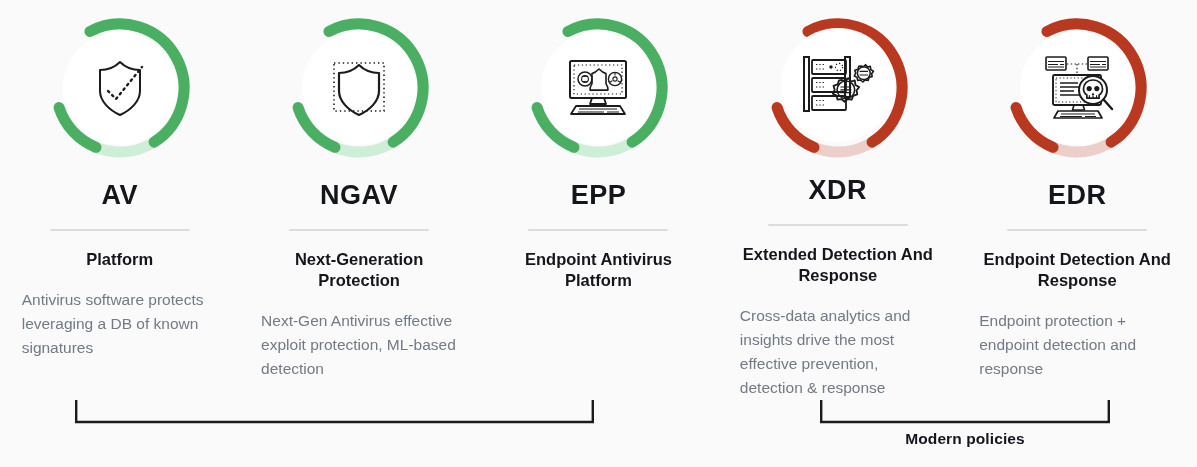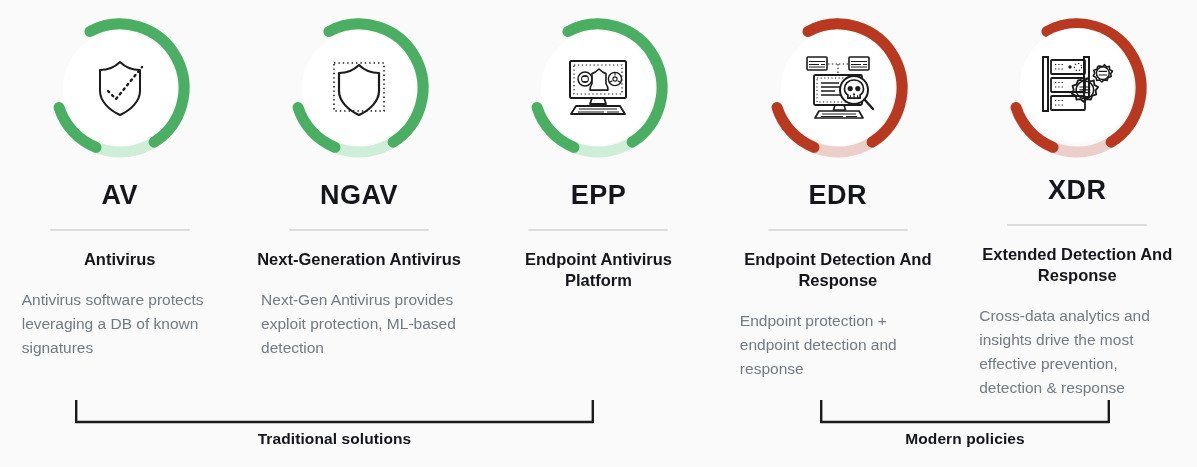--- a/index.html
+++ b/index.html
@@ -155,42 +155,42 @@
         </svg>
         <div class="icon-plate">
           <svg width="66" height="66" viewBox="0 0 66 66">
             <path d="M33 7 C27 13 20 15 13 15 L13 36 C13 46 22 55 33 60 C44 55 53 46 53 36 L53 15 C46 15 39 13 33 7 Z" fill="none" stroke="#1b1b1b" stroke-width="2" stroke-linejoin="round"></path>
             <path d="M21 36 L29 44 L55 12" fill="none" stroke="#1b1b1b" stroke-width="2.4" stroke-linecap="round" stroke-linejoin="round" stroke-dasharray="1.6 4.2"></path>
           </svg>
         </div>
       </div>
       <div class="acronym">AV</div>
       <div class="divider"></div>
-      <div class="fullname">Antivirus</div>
+      <div class="fullname">Platform</div>
       <div class="desc">Antivirus software protects leveraging a DB of known signatures</div>
     </div>
 
     <div class="col">
       <div class="ring-wrap">
         <svg class="ring-svg" viewBox="0 0 152 152">
           <circle cx="76" cy="76" r="64" fill="none" stroke="#cfeed7" stroke-width="11" stroke-linecap="round" stroke-dasharray="292 110" transform="rotate(-118 76 76)"></circle>
           <circle cx="76" cy="76" r="64" fill="none" stroke="#4aaf62" stroke-width="11" stroke-linecap="round" stroke-dasharray="196 206" transform="rotate(-118 76 76)"></circle>
           <circle cx="76" cy="76" r="64" fill="none" stroke="#4aaf62" stroke-width="11" stroke-linecap="round" stroke-dasharray="56 346" transform="rotate(112 76 76)"></circle>
         </svg>
         <div class="icon-plate">
           <svg width="70" height="66" viewBox="0 0 70 66">
             <rect x="10" y="8" width="50" height="48" fill="none" stroke="#1b1b1b" stroke-width="1.6" stroke-dasharray="1.4 3"></rect>
             <path d="M35 10 C29 16 22 18 15 18 L15 36 C15 46 24 55 35 60 C46 55 55 46 55 36 L55 18 C48 18 41 16 35 10 Z" fill="none" stroke="#1b1b1b" stroke-width="2.2" stroke-linejoin="round"></path>
           </svg>
         </div>
       </div>
       <div class="acronym">NGAV</div>
       <div class="divider"></div>
-      <div class="fullname">Next-Generation Antivirus</div>
-      <div class="desc">Next-Gen Antivirus provides exploit protection, ML-based detection</div>
+      <div class="fullname">Next-Generation Protection</div>
+      <div class="desc">Next-Gen Antivirus effective exploit protection, ML-based detection</div>
     </div>
 
     <div class="col">
       <div class="ring-wrap">
         <svg class="ring-svg" viewBox="0 0 152 152">
           <circle cx="76" cy="76" r="64" fill="none" stroke="#cfeed7" stroke-width="11" stroke-linecap="round" stroke-dasharray="292 110" transform="rotate(-118 76 76)"></circle>
           <circle cx="76" cy="76" r="64" fill="none" stroke="#4aaf62" stroke-width="11" stroke-linecap="round" stroke-dasharray="196 206" transform="rotate(-118 76 76)"></circle>
           <circle cx="76" cy="76" r="64" fill="none" stroke="#4aaf62" stroke-width="11" stroke-linecap="round" stroke-dasharray="56 346" transform="rotate(112 76 76)"></circle>
         </svg>
         <div class="icon-plate">
@@ -206,56 +206,20 @@
             <path d="M56 17.4 v3 M50.6 27.3 l2.7 -1.6 M61.4 27.3 l-2.7 -1.6" stroke="#1b1b1b" stroke-width="1.1"></path>
             <path d="M33 43 l-2 6 h16 l-2 -6" fill="none" stroke="#1b1b1b" stroke-width="1.8" stroke-linejoin="round"></path>
             <path d="M17 51 h44 l5 8 h-54 z" fill="none" stroke="#1b1b1b" stroke-width="1.8" stroke-linejoin="round"></path>
             <path d="M20 54 h38 M19 57 h26 M48 57 h12" stroke="#1b1b1b" stroke-width="1.2"></path>
           </svg>
         </div>
       </div>
       <div class="acronym">EPP</div>
       <div class="divider"></div>
       <div class="fullname">Endpoint Antivirus Platform</div>
-    </div>
-
-    <div class="col">
-      <div class="ring-wrap">
-        <svg class="ring-svg" viewBox="0 0 152 152">
-          <circle cx="76" cy="76" r="64" fill="none" stroke="#eccfc8" stroke-width="11" stroke-linecap="round" stroke-dasharray="292 110" transform="rotate(-118 76 76)"></circle>
-          <circle cx="76" cy="76" r="64" fill="none" stroke="#b8391f" stroke-width="11" stroke-linecap="round" stroke-dasharray="196 206" transform="rotate(-118 76 76)"></circle>
-          <circle cx="76" cy="76" r="64" fill="none" stroke="#b8391f" stroke-width="11" stroke-linecap="round" stroke-dasharray="56 346" transform="rotate(112 76 76)"></circle>
-        </svg>
-        <div class="icon-plate">
-          <svg width="82" height="70" viewBox="0 0 82 70">
-            <rect x="10" y="4" width="20" height="13" rx="1" fill="none" stroke="#1b1b1b" stroke-width="1.6"></rect>
-            <path d="M12 8.5 h16 M12 11.5 h10 M24 11.5 h4 M12 14 h16" stroke="#1b1b1b" stroke-width="1"></path>
-            <rect x="52" y="4" width="20" height="13" rx="1" fill="none" stroke="#1b1b1b" stroke-width="1.6"></rect>
-            <path d="M54 8.5 h16 M54 11.5 h10 M66 11.5 h4 M54 14 h16" stroke="#1b1b1b" stroke-width="1"></path>
-            <path d="M31 11 h10 M41 11 v12 M51 11 h-10" stroke="#1b1b1b" stroke-width="1.2" stroke-dasharray="1.4 2.4"></path>
-            <rect x="17" y="22" width="48" height="30" rx="1.5" fill="none" stroke="#1b1b1b" stroke-width="1.9"></rect>
-            <rect x="20" y="25" width="42" height="24" fill="none" stroke="#1b1b1b" stroke-width="1" stroke-dasharray="1.2 2.4"></rect>
-            <path d="M24 30 h18 M24 34 h24 M24 38 h14 M24 42 h20" stroke="#1b1b1b" stroke-width="1.3"></path>
-            <path d="M38 52 l-1.5 5 h12 l-1.5 -5" fill="none" stroke="#1b1b1b" stroke-width="1.6" stroke-linejoin="round"></path>
-            <path d="M22 58 h40 l4 7 h-48 z" fill="none" stroke="#1b1b1b" stroke-width="1.7" stroke-linejoin="round"></path>
-            <path d="M25 61 h34 M24 63.5 h22 M49 63.5 h11" stroke="#1b1b1b" stroke-width="1.1"></path>
-            <circle cx="57" cy="37" r="14" fill="#ffffff" stroke="#1b1b1b" stroke-width="2"></circle>
-            <path d="M67.5 46.5 L76 56" stroke="#1b1b1b" stroke-width="2.4" stroke-linecap="round"></path>
-            <path d="M57 27 c-6 0 -9.5 4.2 -9.5 9 c0 3 1.8 5 3.4 6 l0 3.2 l12.2 0 l0 -3.2 c1.6 -1 3.4 -3 3.4 -6 c0 -4.8 -3.5 -9 -9.5 -9 z" fill="none" stroke="#1b1b1b" stroke-width="1.7" stroke-linejoin="round"></path>
-            <circle cx="53.2" cy="35.6" r="2.6" fill="#1b1b1b"></circle>
-            <circle cx="60.8" cy="35.6" r="2.6" fill="#1b1b1b"></circle>
-            <path d="M57 39.5 l-1.4 2.6 h2.8 z" fill="#1b1b1b"></path>
-            <path d="M53.4 45.2 v-3 M57 45.2 v-3 M60.6 45.2 v-3" stroke="#1b1b1b" stroke-width="1.2"></path>
-          </svg>
-        </div>
-      </div>
-      <div class="acronym">EDR</div>
-      <div class="divider"></div>
-      <div class="fullname">Endpoint Detection And Response</div>
-      <div class="desc">Endpoint protection + endpoint detection and response</div>
     </div>
 
     <div class="col">
       <div class="ring-wrap">
         <svg class="ring-svg" viewBox="0 0 152 152">
           <circle cx="76" cy="76" r="64" fill="none" stroke="#eccfc8" stroke-width="11" stroke-linecap="round" stroke-dasharray="292 110" transform="rotate(-118 76 76)"></circle>
           <circle cx="76" cy="76" r="64" fill="none" stroke="#b8391f" stroke-width="11" stroke-linecap="round" stroke-dasharray="196 206" transform="rotate(-118 76 76)"></circle>
           <circle cx="76" cy="76" r="64" fill="none" stroke="#b8391f" stroke-width="11" stroke-linecap="round" stroke-dasharray="56 346" transform="rotate(112 76 76)"></circle>
         </svg>
         <div class="icon-plate">
@@ -283,27 +247,62 @@
             </g>
           </svg>
         </div>
       </div>
       <div class="acronym">XDR</div>
       <div class="divider"></div>
       <div class="fullname">Extended Detection And Response</div>
       <div class="desc">Cross-data analytics and insights drive the most effective prevention, detection &amp; response</div>
     </div>
 
+    <div class="col">
+      <div class="ring-wrap">
+        <svg class="ring-svg" viewBox="0 0 152 152">
+          <circle cx="76" cy="76" r="64" fill="none" stroke="#eccfc8" stroke-width="11" stroke-linecap="round" stroke-dasharray="292 110" transform="rotate(-118 76 76)"></circle>
+          <circle cx="76" cy="76" r="64" fill="none" stroke="#b8391f" stroke-width="11" stroke-linecap="round" stroke-dasharray="196 206" transform="rotate(-118 76 76)"></circle>
+          <circle cx="76" cy="76" r="64" fill="none" stroke="#b8391f" stroke-width="11" stroke-linecap="round" stroke-dasharray="56 346" transform="rotate(112 76 76)"></circle>
+        </svg>
+        <div class="icon-plate">
+          <svg width="82" height="70" viewBox="0 0 82 70">
+            <rect x="10" y="4" width="20" height="13" rx="1" fill="none" stroke="#1b1b1b" stroke-width="1.6"></rect>
+            <path d="M12 8.5 h16 M12 11.5 h10 M24 11.5 h4 M12 14 h16" stroke="#1b1b1b" stroke-width="1"></path>
+            <rect x="52" y="4" width="20" height="13" rx="1" fill="none" stroke="#1b1b1b" stroke-width="1.6"></rect>
+            <path d="M54 8.5 h16 M54 11.5 h10 M66 11.5 h4 M54 14 h16" stroke="#1b1b1b" stroke-width="1"></path>
+            <path d="M31 11 h10 M41 11 v12 M51 11 h-10" stroke="#1b1b1b" stroke-width="1.2" stroke-dasharray="1.4 2.4"></path>
+            <rect x="17" y="22" width="48" height="30" rx="1.5" fill="none" stroke="#1b1b1b" stroke-width="1.9"></rect>
+            <rect x="20" y="25" width="42" height="24" fill="none" stroke="#1b1b1b" stroke-width="1" stroke-dasharray="1.2 2.4"></rect>
+            <path d="M24 30 h18 M24 34 h24 M24 38 h14 M24 42 h20" stroke="#1b1b1b" stroke-width="1.3"></path>
+            <path d="M38 52 l-1.5 5 h12 l-1.5 -5" fill="none" stroke="#1b1b1b" stroke-width="1.6" stroke-linejoin="round"></path>
+            <path d="M22 58 h40 l4 7 h-48 z" fill="none" stroke="#1b1b1b" stroke-width="1.7" stroke-linejoin="round"></path>
+            <path d="M25 61 h34 M24 63.5 h22 M49 63.5 h11" stroke="#1b1b1b" stroke-width="1.1"></path>
+            <circle cx="57" cy="37" r="14" fill="#ffffff" stroke="#1b1b1b" stroke-width="2"></circle>
+            <path d="M67.5 46.5 L76 56" stroke="#1b1b1b" stroke-width="2.4" stroke-linecap="round"></path>
+            <path d="M57 27 c-6 0 -9.5 4.2 -9.5 9 c0 3 1.8 5 3.4 6 l0 3.2 l12.2 0 l0 -3.2 c1.6 -1 3.4 -3 3.4 -6 c0 -4.8 -3.5 -9 -9.5 -9 z" fill="none" stroke="#1b1b1b" stroke-width="1.7" stroke-linejoin="round"></path>
+            <circle cx="53.2" cy="35.6" r="2.6" fill="#1b1b1b"></circle>
+            <circle cx="60.8" cy="35.6" r="2.6" fill="#1b1b1b"></circle>
+            <path d="M57 39.5 l-1.4 2.6 h2.8 z" fill="#1b1b1b"></path>
+            <path d="M53.4 45.2 v-3 M57 45.2 v-3 M60.6 45.2 v-3" stroke="#1b1b1b" stroke-width="1.2"></path>
+          </svg>
+        </div>
+      </div>
+      <div class="acronym">EDR</div>
+      <div class="divider"></div>
+      <div class="fullname">Endpoint Detection And Response</div>
+      <div class="desc">Endpoint protection + endpoint detection and response</div>
+    </div>
+
   </div>
 
   <div class="bracket-group left">
     <svg class="bracket-svg" viewBox="0 0 519 26" preserveAspectRatio="none">
       <path d="M1.2,0 L1.2,22 L517.8,22 L517.8,0" fill="none" stroke="#1b1b1b" stroke-width="2.4" vector-effect="non-scaling-stroke"></path>
     </svg>
-    <div class="bracket-label">Traditional solutions</div>
   </div>
 
   <div class="bracket-group right">
     <svg class="bracket-svg" viewBox="0 0 290 26" preserveAspectRatio="none">
       <path d="M1.2,0 L1.2,22 L288.8,22 L288.8,0" fill="none" stroke="#1b1b1b" stroke-width="2.4" vector-effect="non-scaling-stroke"></path>
     </svg>
     <div class="bracket-label">Modern policies</div>
   </div>
 
 </div>

